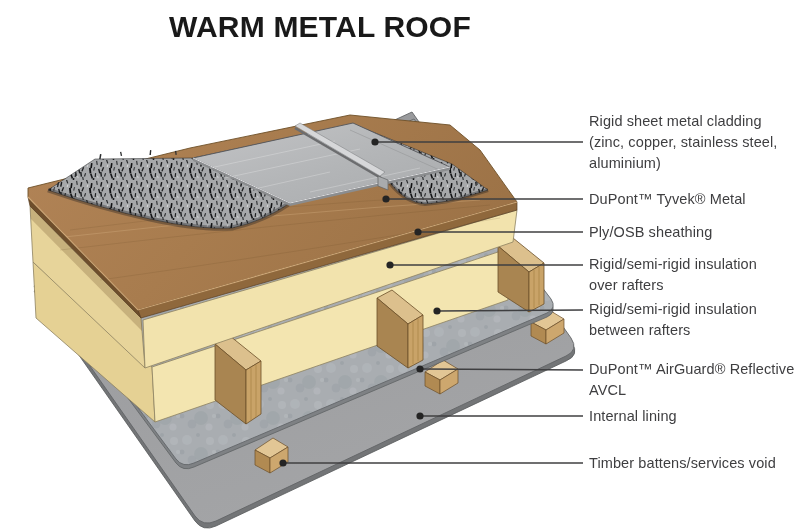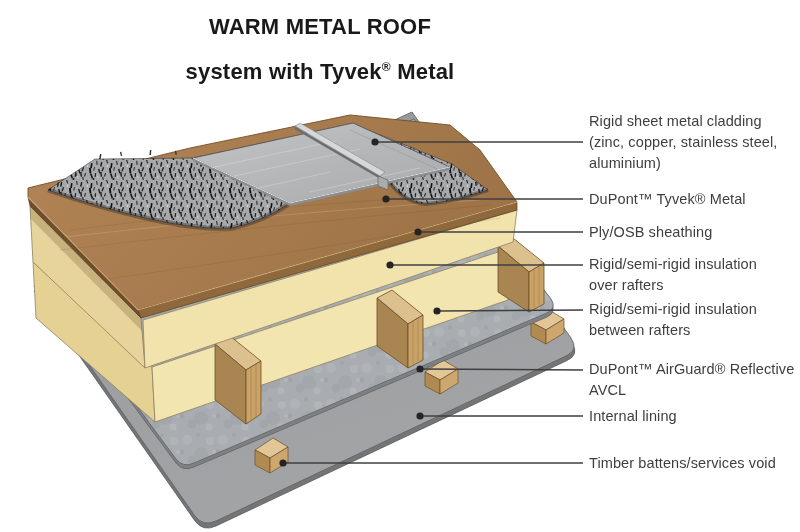--- a/index.html
+++ b/index.html
@@ -4,21 +4,21 @@
 <style>
   html,body{margin:0;padding:0;}
   body{
     width:800px;height:532px;position:relative;overflow:hidden;
     background:#ffffff;font-family:"Liberation Sans","DejaVu Sans",sans-serif;
   }
   .stage{position:absolute;left:0;top:0;width:800px;height:532px;}
   svg{position:absolute;left:0;top:0;}
   .title{
     position:absolute;left:40px;top:6px;width:560px;text-align:center;
-    color:#191919;font-weight:800;font-size:22px;line-height:41px;letter-spacing:.2px;
+    color:#191919;font-weight:800;font-size:30px;line-height:41px;letter-spacing:.2px;
   }
   .title .reg{font-size:0.55em;vertical-align:super;}
   .lbl{
     position:absolute;width:215px;color:#3e3e40;font-size:14.5px;line-height:21px;
     letter-spacing:.1px;
   }
   .lbl div{white-space:nowrap;}
 </style>
 </head>
 <body>
@@ -186,21 +186,20 @@
     <circle cx="390" cy="265" r="3.6"></circle>
     <circle cx="437" cy="311" r="3.6"></circle>
     <circle cx="420" cy="369" r="3.6"></circle>
     <circle cx="420" cy="416" r="3.6"></circle>
     <circle cx="283" cy="463" r="3.6"></circle>
   </g>
 </svg>
 
 <div class="title">
   <div>WARM METAL ROOF</div>
-  <div><span>system with Tyvek</span><span class="reg">®</span><span> Metal</span></div>
 </div>
 
 <div class="lbl" style="left:589px;top:111px">
   <div>Rigid sheet metal cladding</div>
   <div>(zinc, copper, stainless steel,</div>
   <div>aluminium)</div>
 </div>
 <div class="lbl" style="left:589px;top:189px">
   <div>DuPont™ Tyvek® Metal</div>
 </div>

